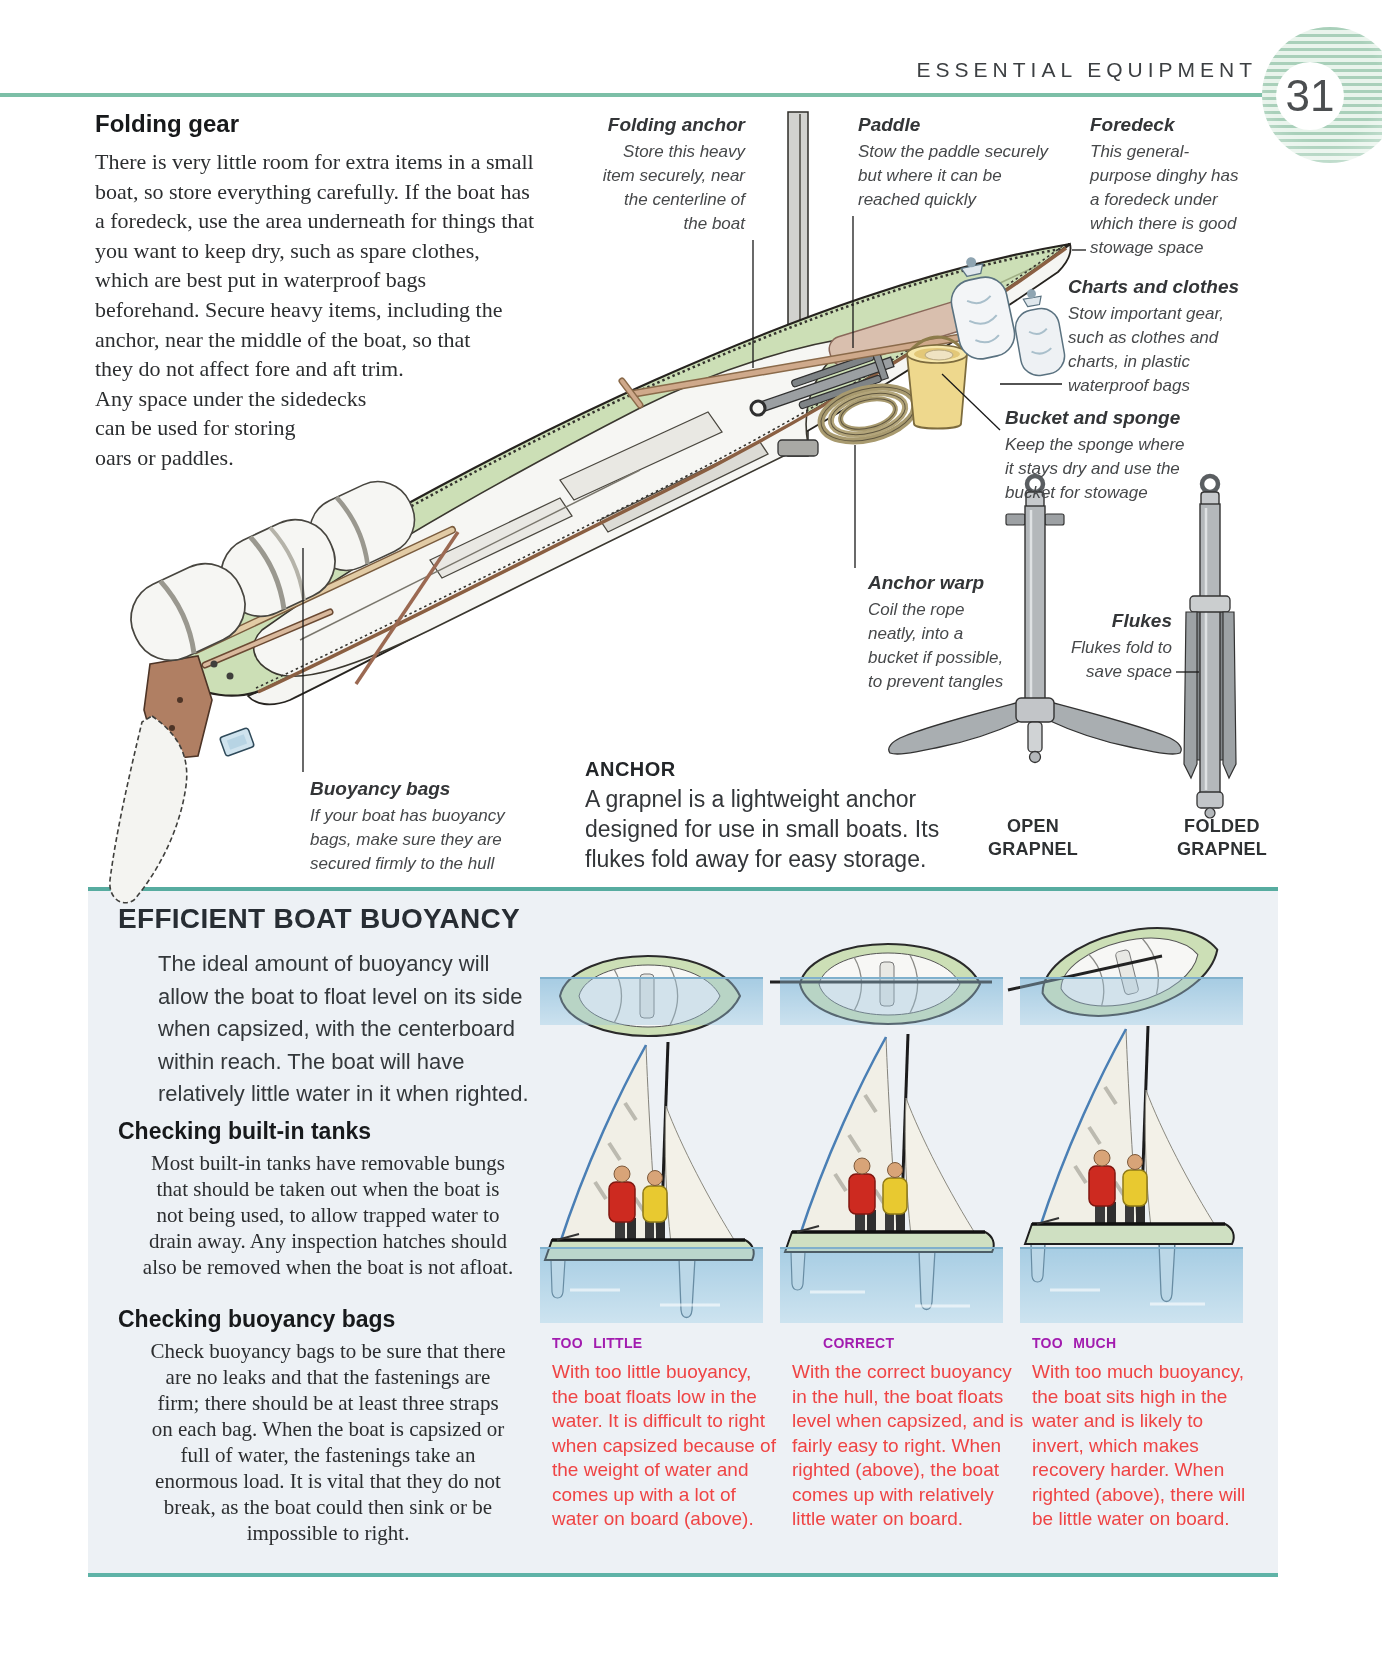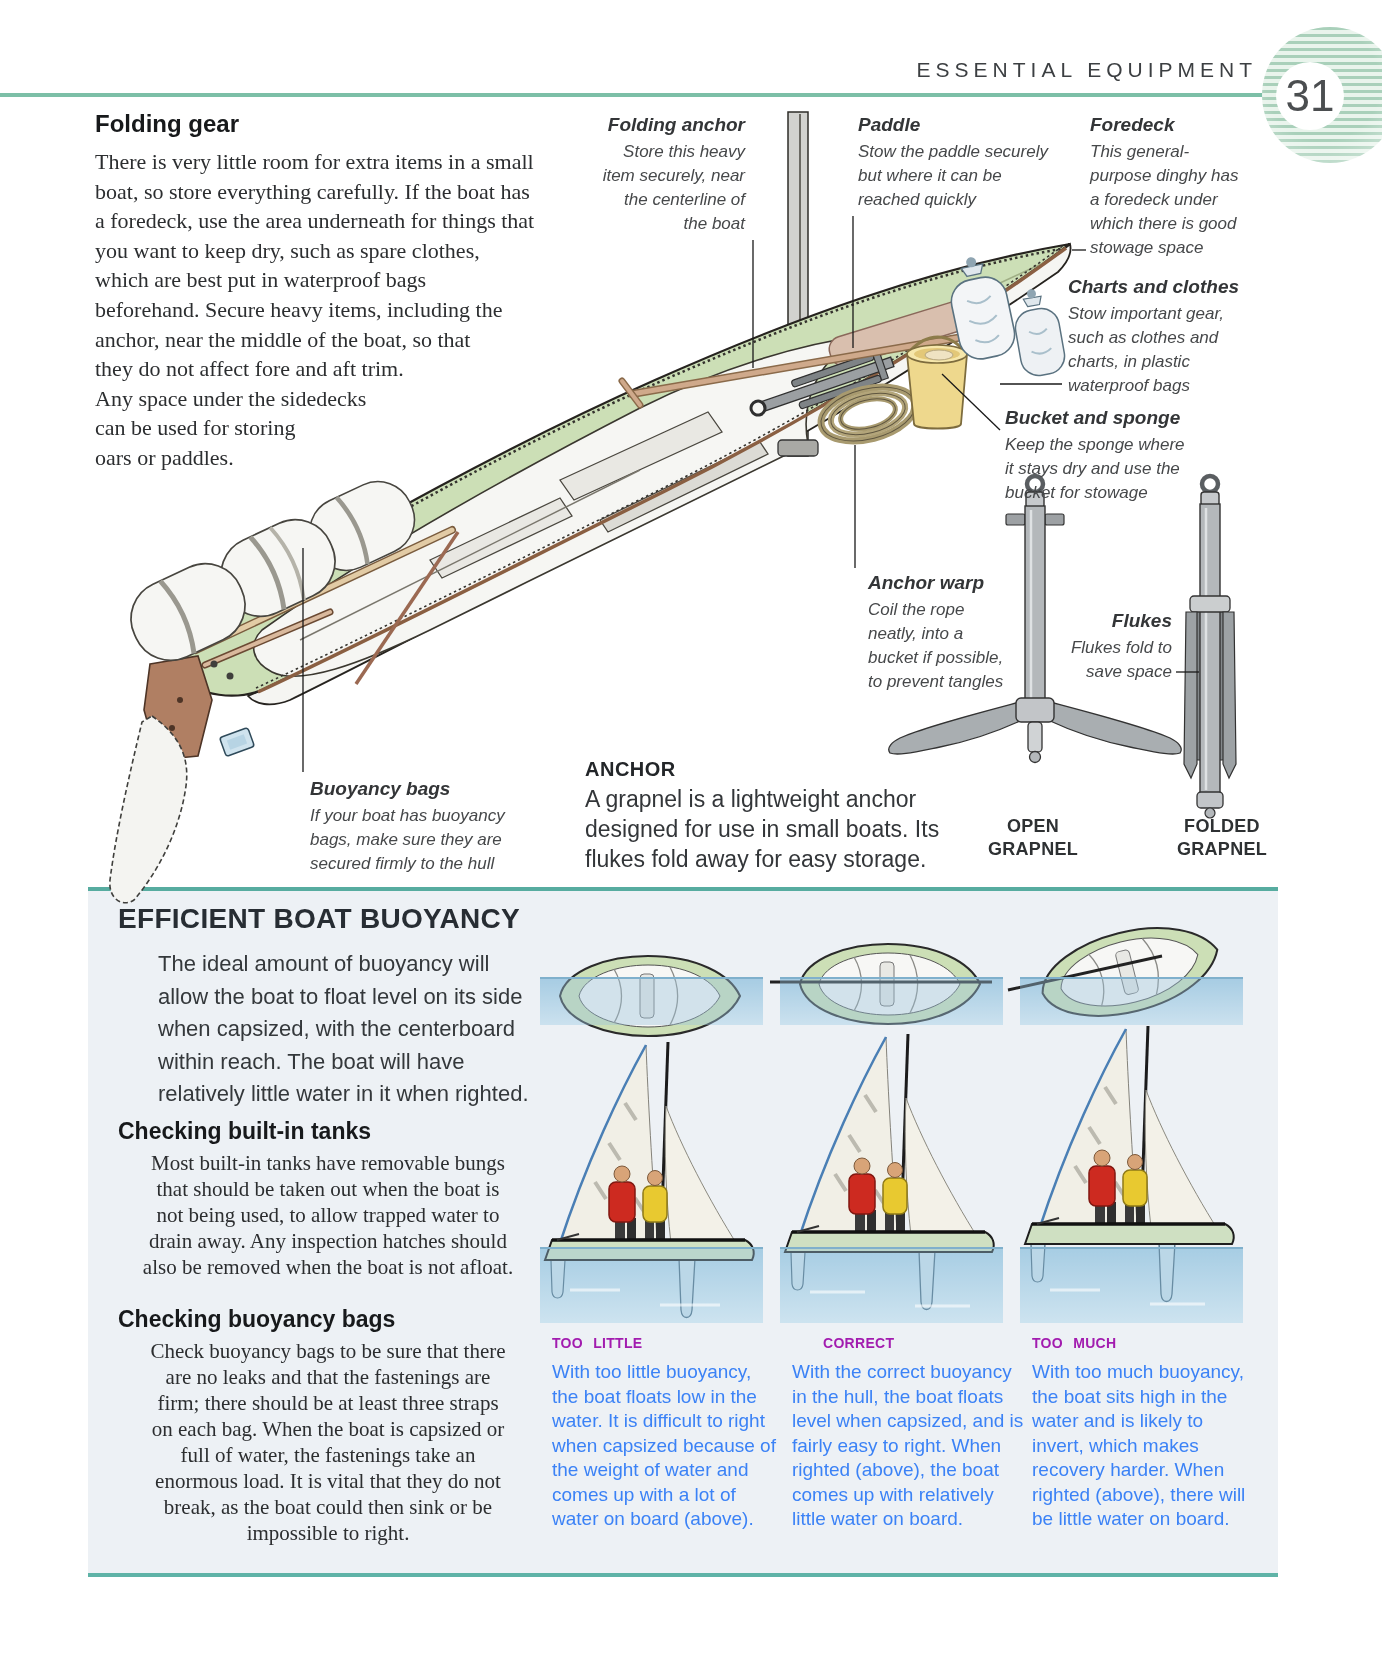--- a/index.html
+++ b/index.html
@@ -49,21 +49,21 @@
      background:#edf1f5;border-top:4px solid #57aca0;border-bottom:4px solid #5fb3a7;}
   #bp-title{top:903px;left:118px;font-size:28px;font-weight:bold;color:#272d33;letter-spacing:.3px;}
   #bp-intro{top:948px;left:118px;width:420px;font-size:22px;line-height:32.5px;color:#34383b;margin-left:40px;}
   .bp-sub{font-size:23px;font-weight:bold;color:#17191b;}
   #bp-tanks-title{top:1118px;left:118px;}
   #bp-tanks{top:1150px;left:118px;width:420px;}
   #bp-bags-title{top:1306px;left:118px;}
   #bp-bags{top:1338px;left:118px;width:420px;}
   .serif-par{font-family:"Liberation Serif",serif;font-size:21px;line-height:26px;color:#2c2e30;text-align:center;}
   .col-label{position:absolute;font-size:14px;font-weight:bold;color:#a21caf;word-spacing:6px;letter-spacing:.3px;}
-  .col-body{position:absolute;width:240px;font-size:19px;line-height:24.5px;color:#3b82f6;}
+  .col-body{position:absolute;width:240px;font-size:19px;line-height:24.5px;color:#ef4444;}
   #col0-label{top:1335px;left:552px;} #col0-body{top:1360px;left:552px;}
   #col1-label{top:1335px;left:792px;margin-left:31px;} #col1-body{top:1360px;left:792px;}
   #col2-label{top:1335px;left:1032px;}#col2-body{top:1360px;left:1032px;}
 
   
   #boat-svg{top:100px;left:0;width:1382px;height:830px;z-index:3;pointer-events:none;}
   #panel-svg{top:887px;left:88px;width:1190px;height:690px;z-index:1;pointer-events:none;}
   #panel{z-index:0;}
   .txt{z-index:4;}
 </style>

